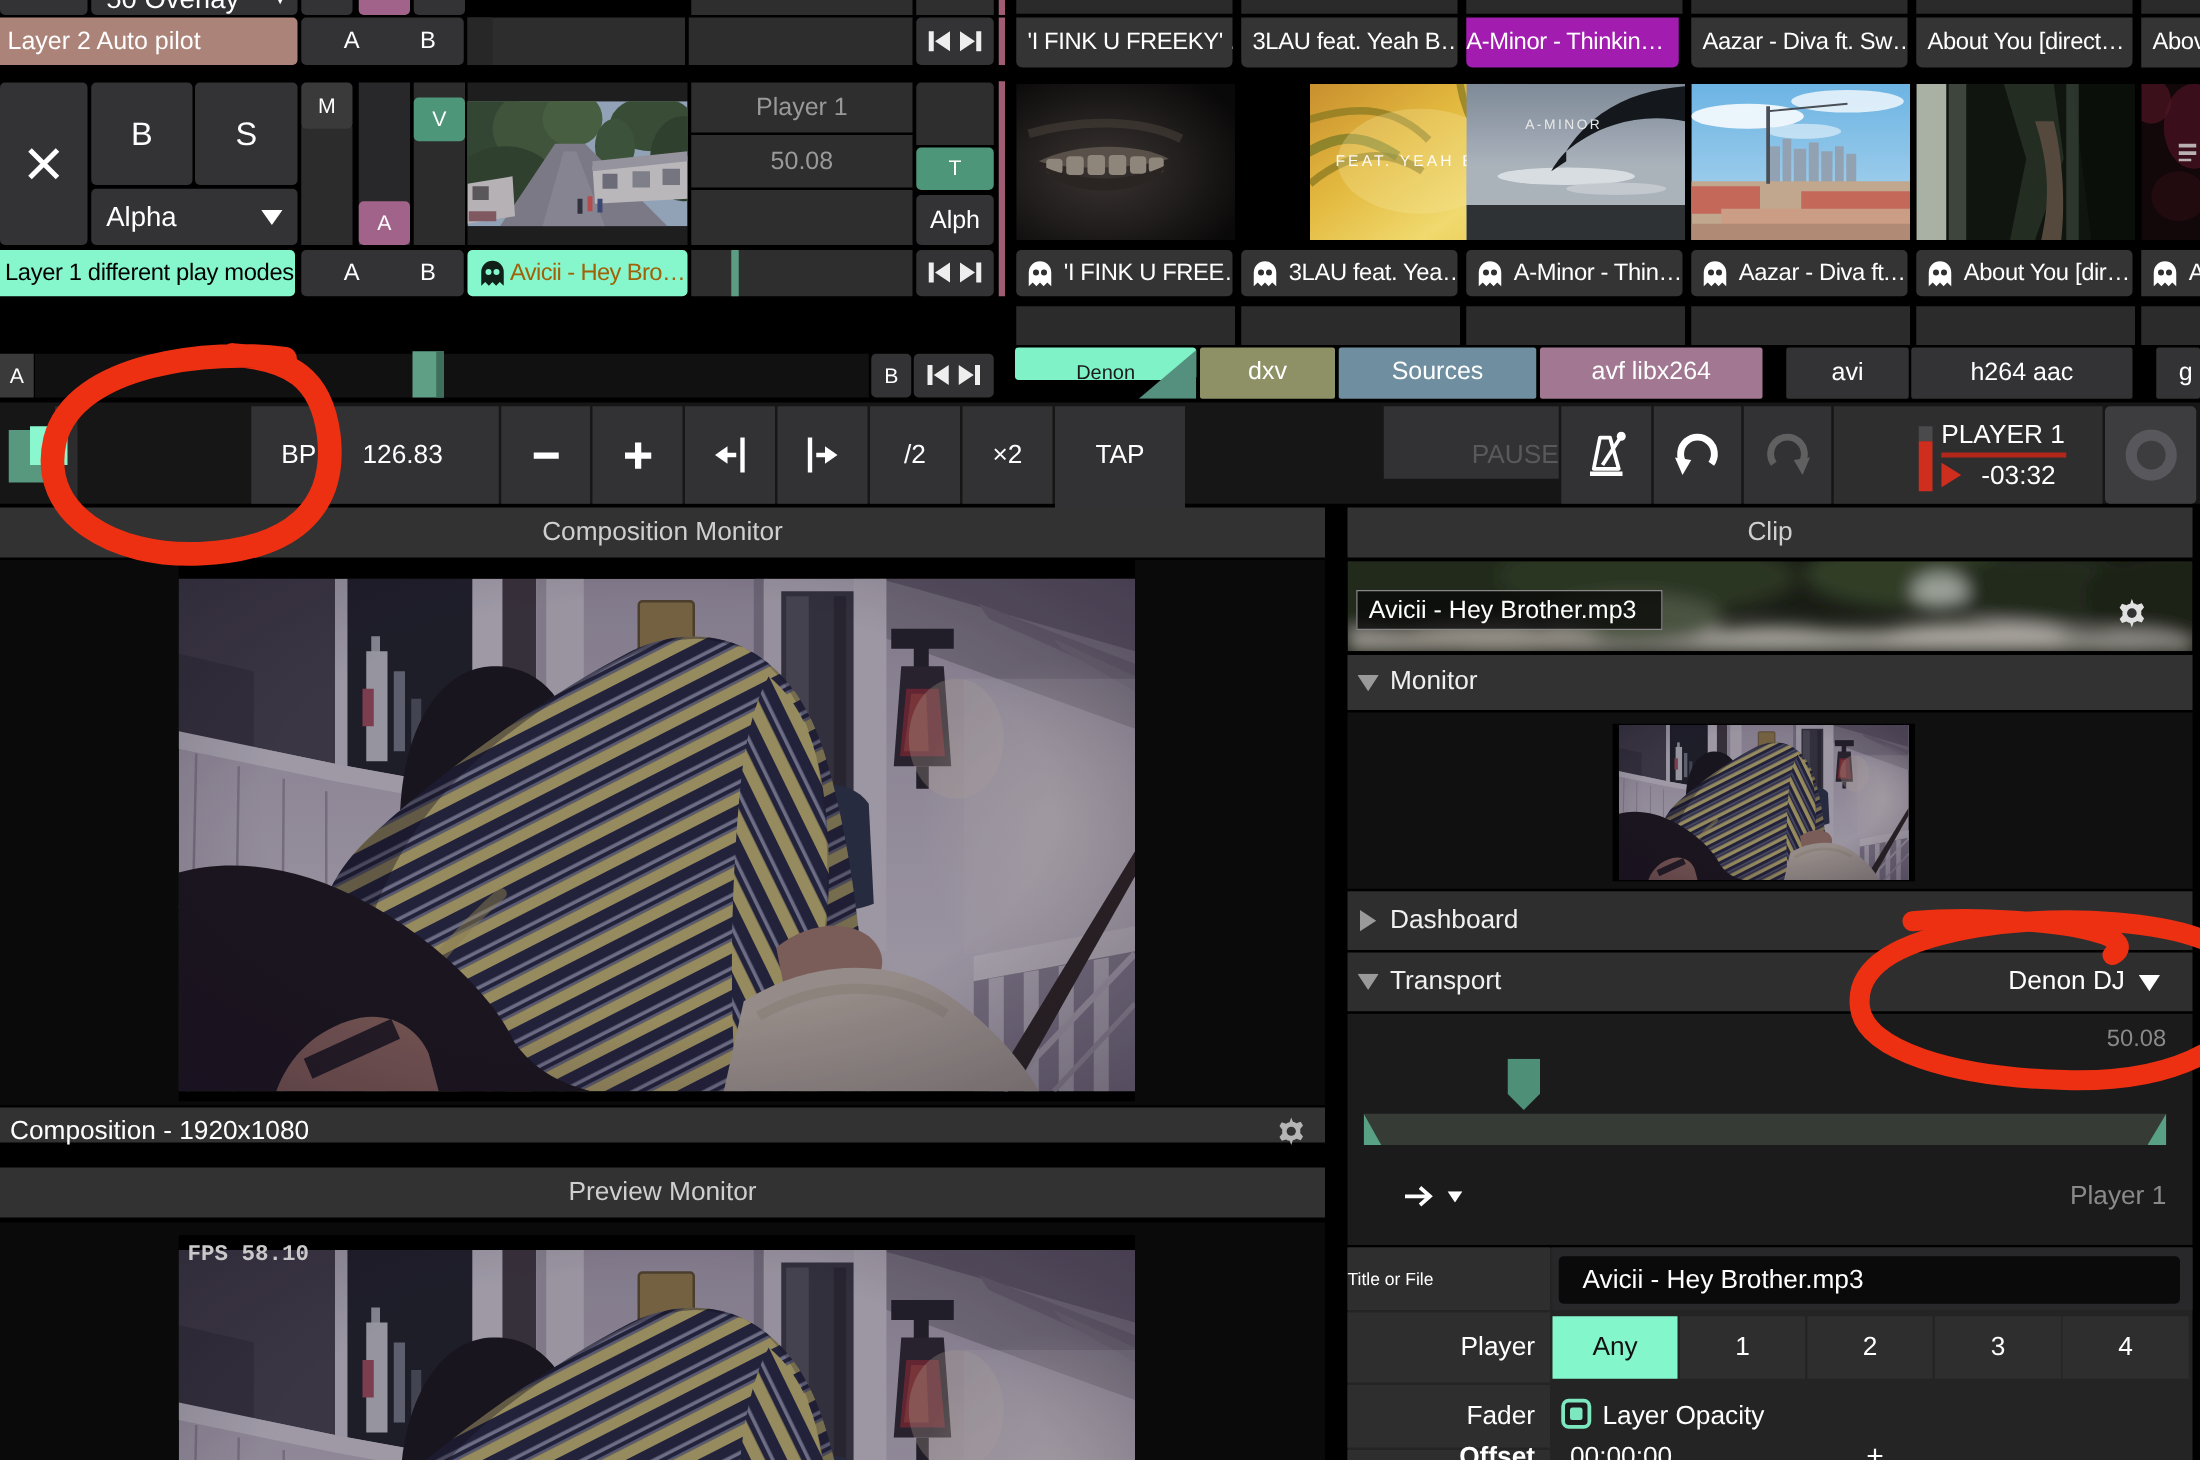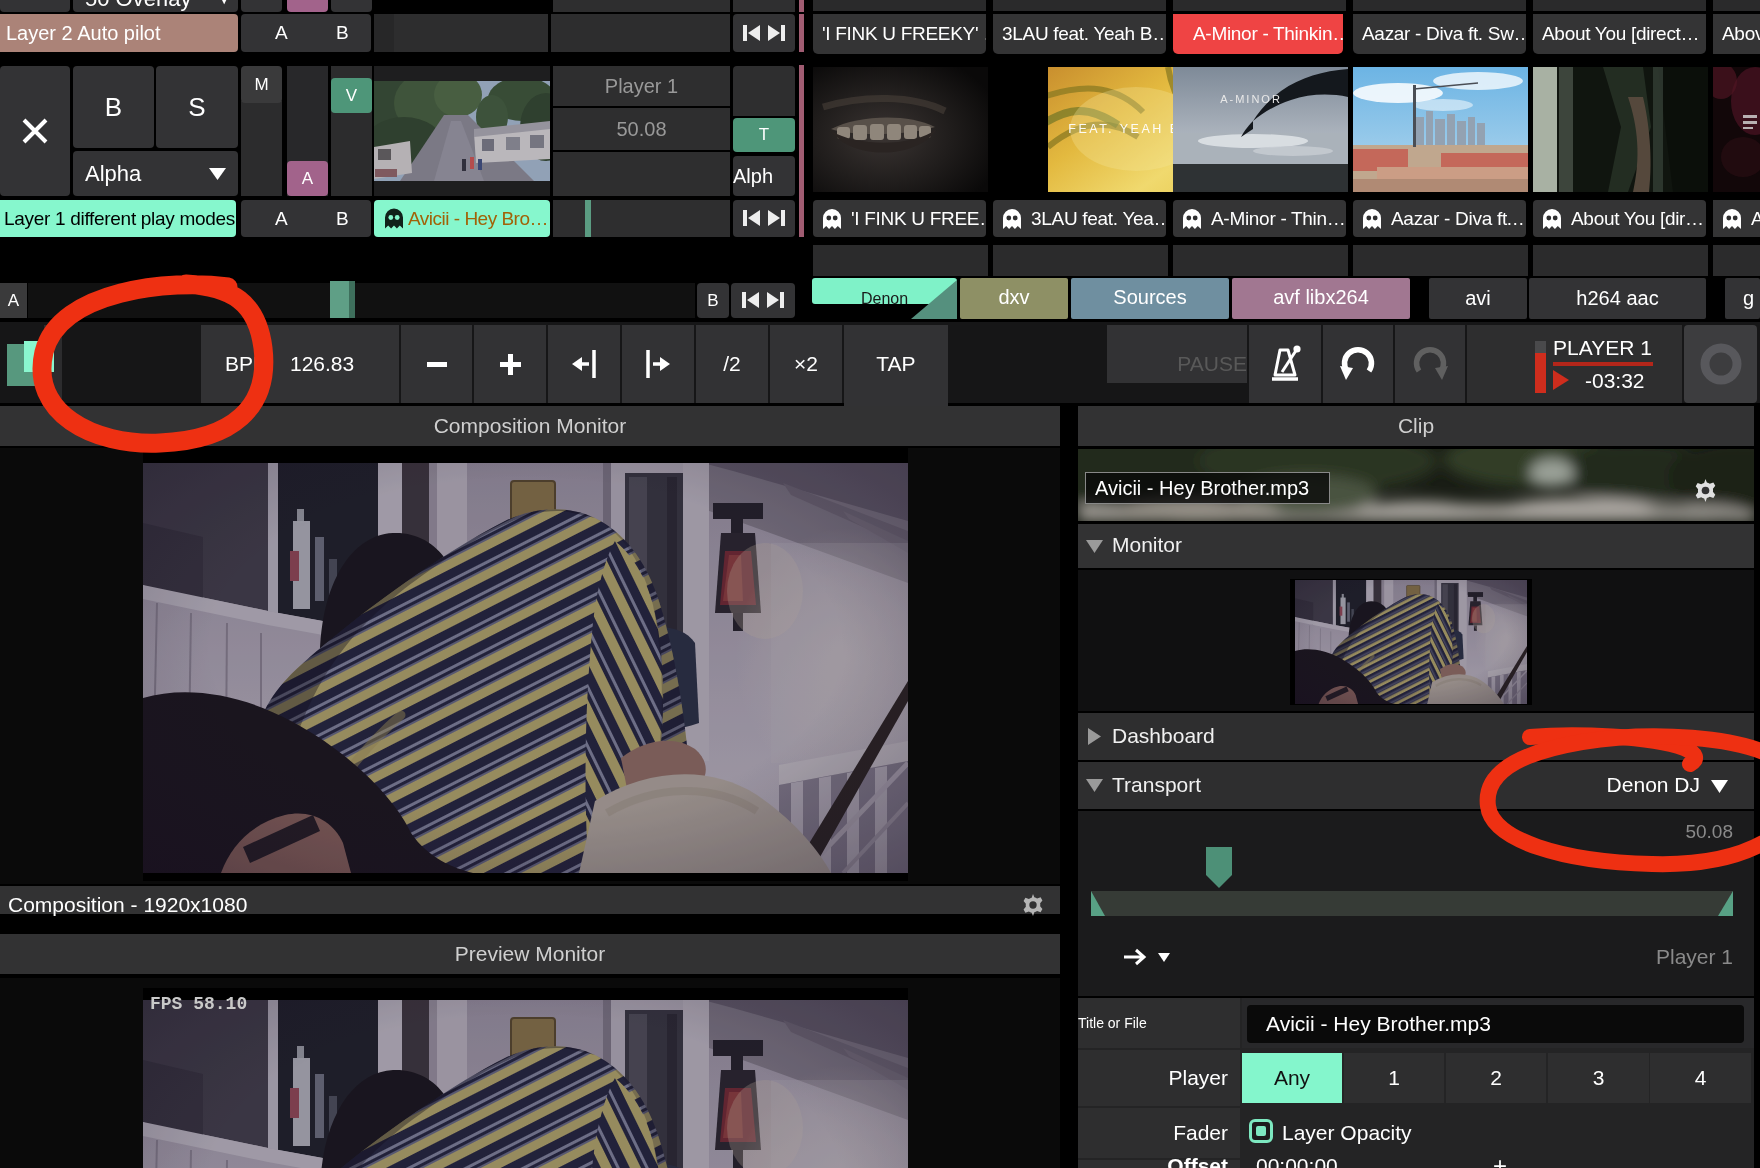--- a/index.html
+++ b/index.html
@@ -223,21 +223,21 @@
  <div class="a" style="left:374px;top:66px;width:176px;height:130px;background:#1e1e1f">
    <svg width="176" height="100" style="position:absolute;left:0;top:15px">
         <use href="#street"></use>
       </svg>
  </div>
  <div class="a grey" style="left:553px;top:66px;width:177px;height:40px;background:#2e2e2f;font-size:20px;text-align:center;line-height:40px">Player 1</div>
  <div class="a grey" style="left:553px;top:108px;width:177px;height:42px;background:#2e2e2f;font-size:20px;text-align:center;line-height:42px">50.08</div>
  <div class="a" style="left:553px;top:152px;width:177px;height:44px;background:#2e2e2f"></div>
  <div class="a" style="left:733px;top:66px;width:62px;height:50px;background:#2e2e2f;border-radius:4px 4px 0 0"></div>
  <div class="bx" style="left:733px;top:118px;width:62px;height:34px;background:#4e9679;font-size:17px;text-align:center;line-height:34px">T</div>
- <div class="bx" style="left:733px;top:156px;width:62px;height:40px;font-size:20px;line-height:40px">Alph</div>
+ <div class="bx" style="left:733px;top:156px;width:62px;height:40px;font-size:20px;text-align:center;line-height:40px">Alph</div>
 
  <div class="a" style="left:0;top:200px;width:236px;height:37px;background:#86f7cd;border-radius:0 4px 4px 0;color:#000;font-size:19px;line-height:37px;padding-left:4px;letter-spacing:-0.3px;white-space:nowrap">Layer 1 different play modes</div>
  <div class="bx" style="left:241px;top:200px;width:130px;height:37px;font-size:19px;line-height:37px">
       <span style="position:absolute;left:34px">A</span>
       <span style="position:absolute;left:95px">B</span>
     </div>
  <div class="a" style="left:374px;top:200px;width:176px;height:37px;background:#86f7cd;border-radius:4px;color:#a16207;font-size:20px;line-height:37px;white-space:nowrap">
       <svg width="20" height="23" style="position:absolute;left:10px;top:7px;color:#10211a;--eye:#86f7cd">
         <use href="#ghost"></use>
       </svg>
@@ -259,21 +259,21 @@
 <div id="clipgrid">
  <div class="a" style="left:813px;top:0;width:173px;height:11px;background:#2a2a2b"></div>
  <div class="a" style="left:993px;top:0;width:173px;height:11px;background:#2a2a2b"></div>
  <div class="a" style="left:1173px;top:0;width:173px;height:11px;background:#2a2a2b"></div>
  <div class="a" style="left:1353px;top:0;width:173px;height:11px;background:#2a2a2b"></div>
  <div class="a" style="left:1533px;top:0;width:173px;height:11px;background:#2a2a2b"></div>
  <div class="a" style="left:1713px;top:0;width:47px;height:11px;background:#2a2a2b"></div>
 
  <div class="cell" style="left:813px;top:14px;width:173px;height:40px;line-height:40px;padding-left:9px;background:#343435;border-radius:0 0 5px 5px;letter-spacing:-0.3px">'I FINK U FREEKY' …</div>
  <div class="cell" style="left:993px;top:14px;width:173px;height:40px;line-height:40px;padding-left:9px;background:#343435;border-radius:0 0 5px 5px;letter-spacing:-0.3px">3LAU feat. Yeah B…</div>
- <div class="cell" style="left:1173px;top:14px;width:170px;height:40px;line-height:40px;padding-left:20px;background:#ef4444;border-radius:0 0 5px 5px;letter-spacing:-0.3px">A-Minor - Thinkin…</div>
+ <div class="cell" style="left:1173px;top:14px;width:170px;height:40px;line-height:40px;padding-left:0;background:#a21caf;border-radius:0 0 5px 5px;letter-spacing:-0.3px">A-Minor - Thinkin…</div>
  <div class="cell" style="left:1353px;top:14px;width:173px;height:40px;line-height:40px;padding-left:9px;background:#343435;border-radius:0 0 5px 5px;letter-spacing:-0.3px">Aazar - Diva ft. Sw…</div>
  <div class="cell" style="left:1533px;top:14px;width:173px;height:40px;line-height:40px;padding-left:9px;background:#343435;border-radius:0 0 5px 5px;letter-spacing:-0.3px">About You [direct…</div>
  <div class="cell" style="left:1713px;top:14px;width:47px;height:40px;line-height:40px;padding-left:9px;background:#343435;letter-spacing:-0.3px">Abov</div>
 
  <div class="a" style="left:813px;top:67px;width:175px;height:125px;overflow:hidden">
   <svg width="175" height="125">
         <rect width="175" height="125" fill="#0d0c0c"></rect>
    <radialGradient id="mouthg" cx="0.4" cy="0.55" r="0.7">
           <stop offset="0" stop-color="#3a3432"></stop>
           <stop offset="0.55" stop-color="#201d1c"></stop>

